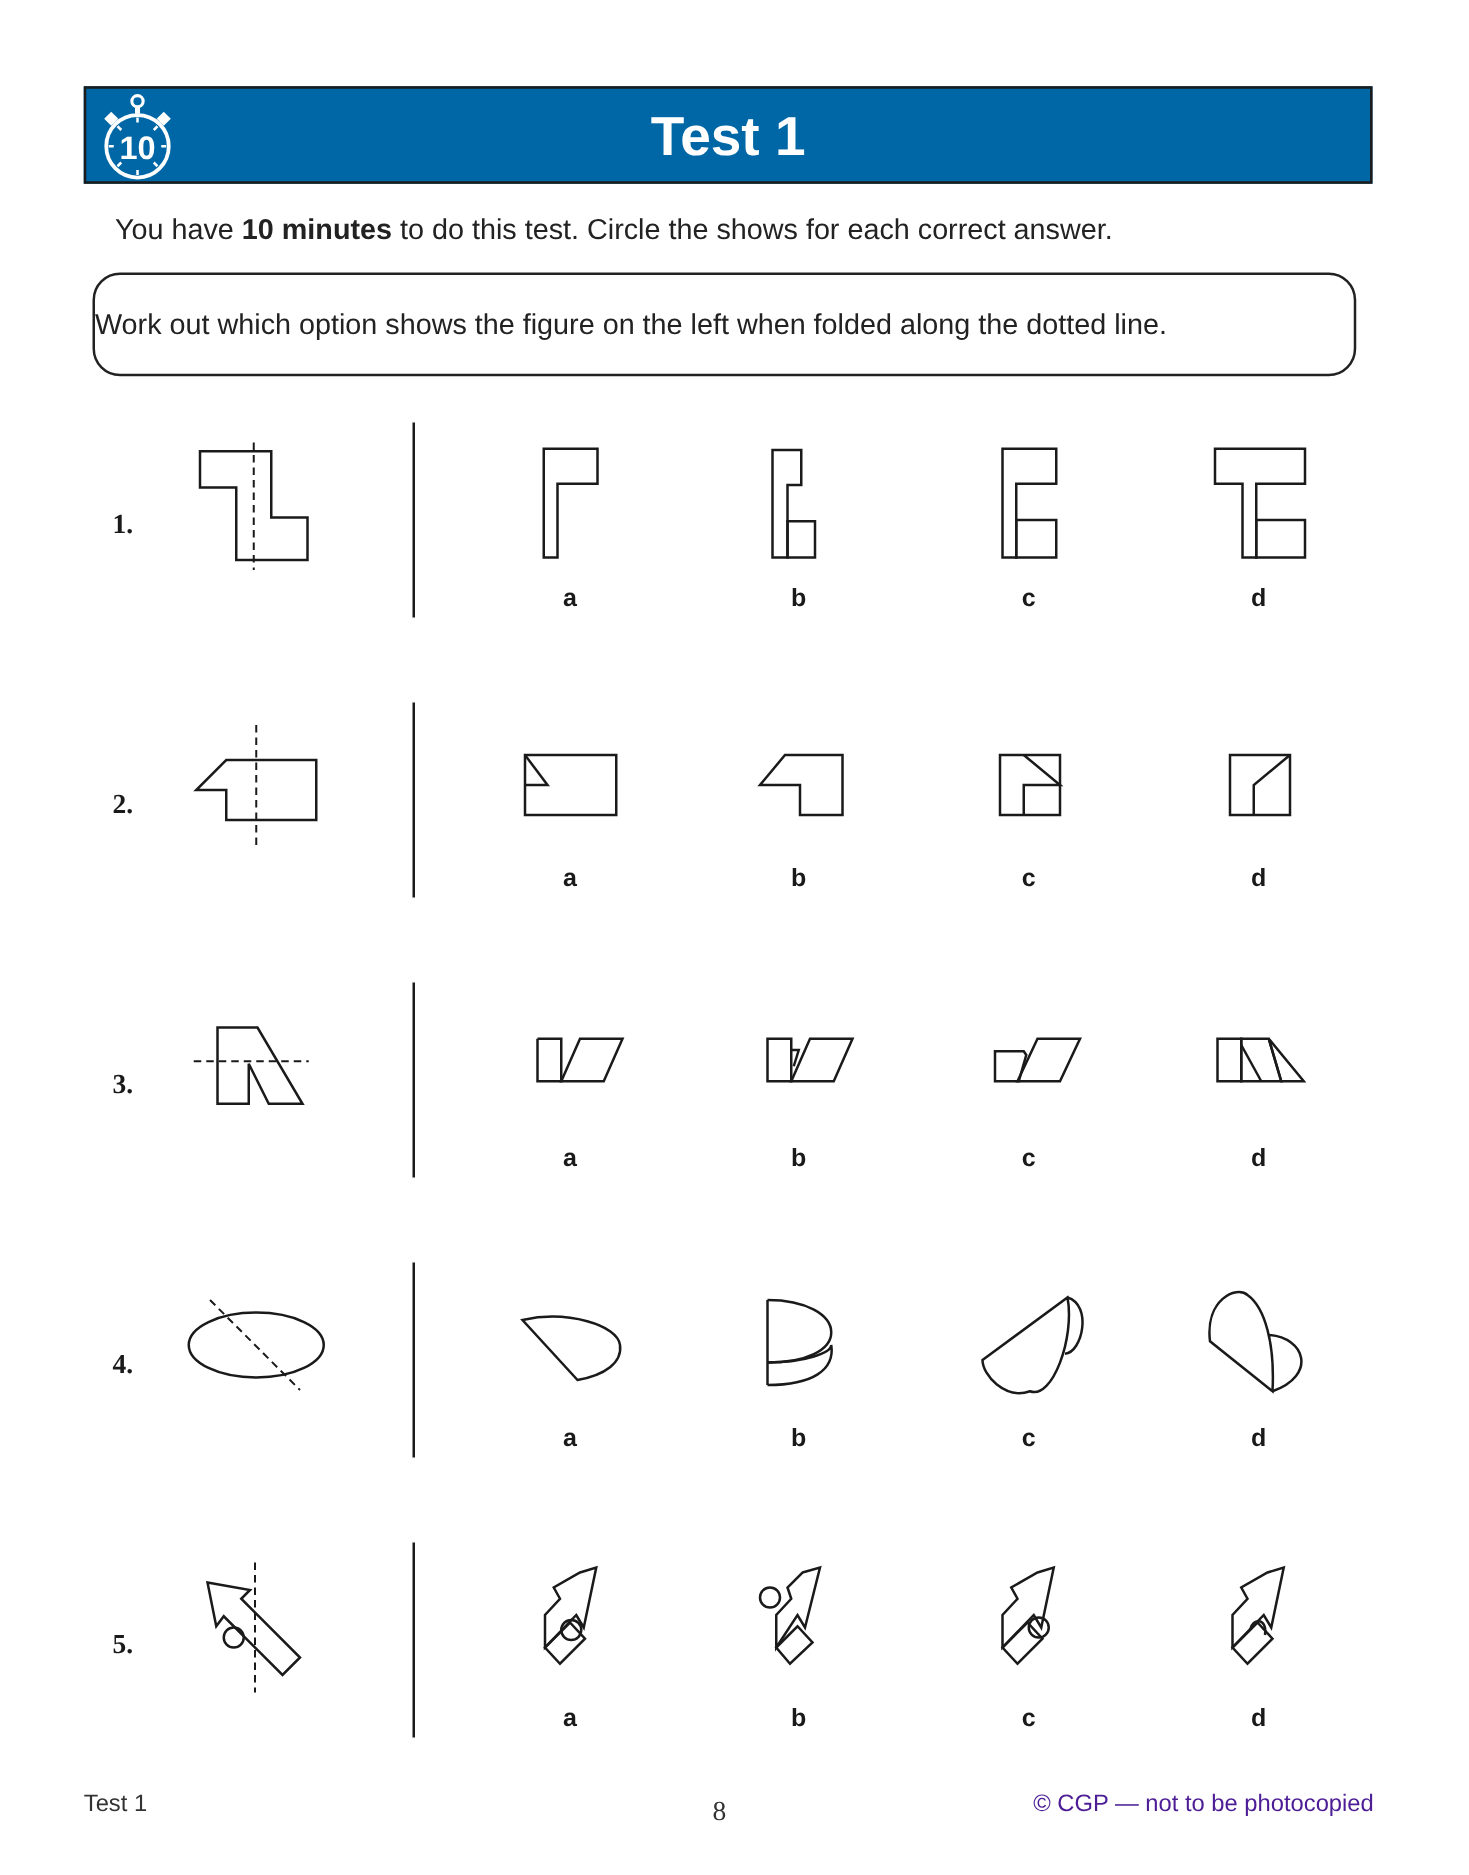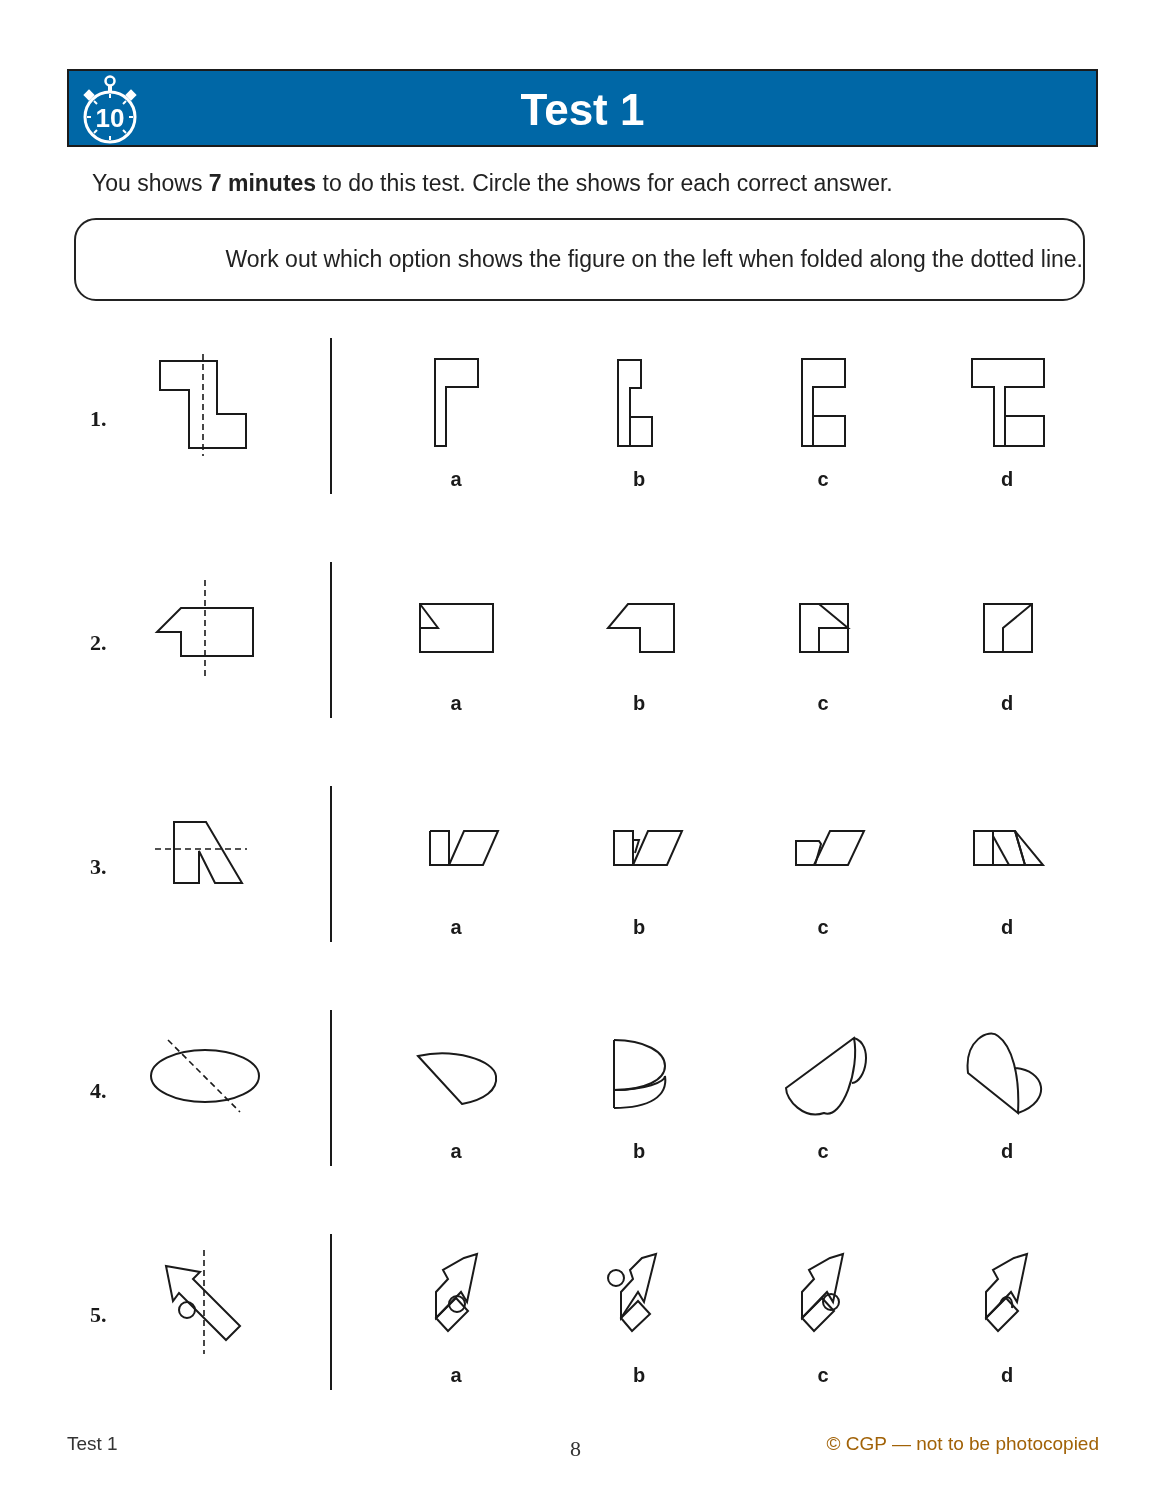--- a/index.html
+++ b/index.html
@@ -3,32 +3,32 @@
 <meta charset="utf-8">
 <style>
   html, body { margin:0; padding:0; background:#ffffff; }
   body { width:1175px; height:1500px; position:relative; overflow:hidden; font-family:"Liberation Sans", sans-serif; color:#1a1a1a; }
   .header { position:absolute; left:67px; top:69px; width:1031px; height:78px; background:#0067a6; border:2px solid #1b1b1b; box-sizing:border-box; }
   .header .title { position:absolute; left:0; right:0; top:14px; text-align:center; color:#fff; font-weight:bold; font-size:44px; font-family:"Liberation Sans", sans-serif; }
   .timer { position:absolute; left:8px; top:2px; width:66px; height:72px; }
   .intro { position:absolute; left:92px; top:170px; font-size:23px; color:#222; }
   .intro b { font-weight:bold; }
   .instr { position:absolute; left:74px; top:218px; width:1011px; height:83px; border:2px solid #222; border-radius:22px; box-sizing:border-box; }
-  .instr span { position:absolute; left:0; right:0; top:26px; text-align:right; font-size:23px; color:#222; }
+  .instr span { position:absolute; left:0; right:0; top:26px; text-align:left; font-size:23px; color:#222; }
   .row { position:absolute; left:0; width:1175px; height:160px; }
   .qnum { position:absolute; left:90px; font-family:"Liberation Serif", serif; font-weight:bold; font-size:22px; }
   .divider { position:absolute; left:330px; width:2px; height:156px; background:#1a1a1a; }
   .stem { position:absolute; }
   .opt-label { position:absolute; font-weight:bold; font-size:20px; width:30px; text-align:center; }
   svg { overflow:visible; }
   .s { fill:none; stroke:#1a1a1a; stroke-width:2; stroke-linejoin:miter; }
   .d { fill:none; stroke:#1a1a1a; stroke-width:1.6; stroke-dasharray:6 4; }
   .footer-left { position:absolute; left:67px; top:1433px; font-size:19px; color:#333; }
   .footer-center { position:absolute; left:570px; top:1436px; font-size:22px; color:#333; font-family:"Liberation Serif", serif; }
-  .footer-right { position:absolute; right:76px; top:1433px; font-size:19px; color:#a16207; }
+  .footer-right { position:absolute; right:76px; top:1433px; font-size:19px; color:#4c1d95; }
 </style>
 </head>
 <body>
 
 <div class="header">
   <svg class="timer" viewBox="0 0 66 72">
     <circle cx="33" cy="8" r="4.5" fill="none" stroke="#fff" stroke-width="2.5"></circle>
     <rect x="31" y="12" width="4" height="6" fill="#fff"></rect>
     <rect x="8" y="18" width="8" height="8" fill="#fff" transform="rotate(45 12 22)"></rect>
     <rect x="50" y="18" width="8" height="8" fill="#fff" transform="rotate(45 54 22)"></rect>
@@ -41,21 +41,21 @@
       <line x1="17" y1="28" x2="20" y2="31"></line>
       <line x1="49" y1="28" x2="46" y2="31"></line>
       <line x1="17" y1="60" x2="20" y2="57"></line>
       <line x1="49" y1="60" x2="46" y2="57"></line>
     </g>
     <text x="33" y="54" text-anchor="middle" fill="#fff" font-family="Liberation Sans, sans-serif" font-weight="bold" font-size="26">10</text>
   </svg>
   <div class="title">Test 1</div>
 </div>
 
-<div class="intro"><span>You shows </span><b>7 minutes</b><span> to do this test.  Circle the shows for each correct answer.</span></div>
+<div class="intro"><span>You have </span><b>10 minutes</b><span> to do this test.  Circle the shows for each correct answer.</span></div>
 
 <div class="instr">
   <span>Work out which option shows the figure on the left when folded along the dotted line.</span>
 </div>
 
 <div class="row" style="top:338px;">
   <div class="qnum" style="top:68px;">1.</div>
   <svg class="stem" style="left:155px; top:16px;" width="100" height="120">
     <polygon class="s" points="5,7 62,7 62,60 91,60 91,94 34,94 34,36 5,36"></polygon>
     <line class="d" x1="48" y1="0" x2="48" y2="102"></line>

